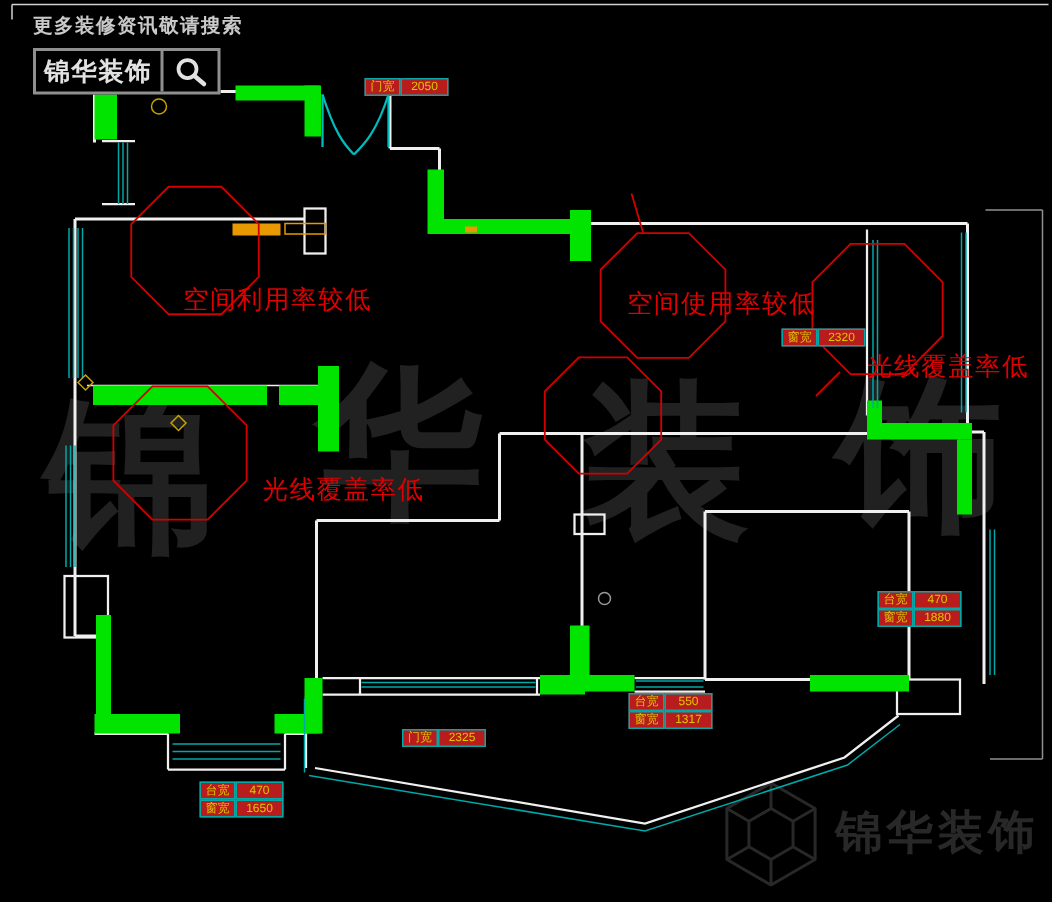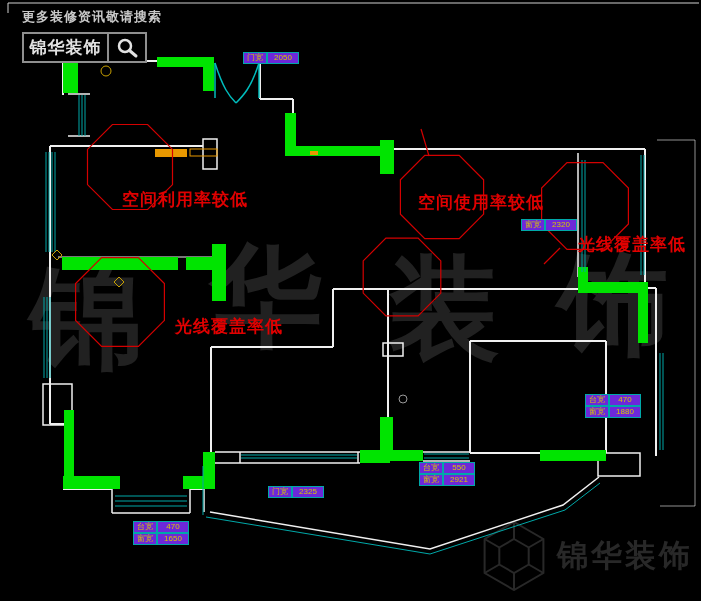--- a/index.html
+++ b/index.html
@@ -2,24 +2,24 @@
 <html><head>
 <meta charset="utf-8">
 <style>
   html,body{margin:0;padding:0;background:#000;}
   #stage{position:relative;width:701px;height:601px;background:#000;overflow:hidden;
          font-family:"Liberation Sans", sans-serif;}
   
   .wm-char{position:absolute;z-index:1;color:#212121;font-family:"DejaVu Serif", serif;
            font-weight:bold;font-size:112px;line-height:1;letter-spacing:0;}
   #plan-svg{position:absolute;left:0;top:0;z-index:2;}
-  .anno{position:absolute;z-index:4;color:#e00000;font-weight:bold;font-size:17px;
+  .anno{position:absolute;z-index:4;color:#e00000;font-weight:normal;font-size:17px;
         white-space:nowrap;letter-spacing:1px;}
   
-  .dim-box{position:absolute;z-index:4;display:flex;flex-direction:column;background:#6d28d9;}
+  .dim-box{position:absolute;z-index:4;display:flex;flex-direction:column;background:#b91c1c;}
   .dim-row{display:flex;}
   .dim-cell{border:1px solid #00a8a8;color:#d8c800;font-size:8px;line-height:10px;
             padding:0 2px;text-align:center;white-space:nowrap;}
   .dim-cell.lbl{min-width:18px;}
   .dim-cell.val{min-width:26px;}
   
   #header{position:absolute;left:22px;top:8px;z-index:5;}
   #tagline{color:#c9c9c9;font-size:13px;font-weight:bold;letter-spacing:1px;}
   #brand-box{margin-top:6px;width:121px;height:27px;border:2px solid #8f8f8f;
              display:flex;align-items:center;background:#000;}
@@ -172,21 +172,21 @@
       <span class="dim-cell val">1880</span>
     </div>
   </div>
   <div class="dim-box" style="left:419px;top:462px;">
     <div class="dim-row">
       <span class="dim-cell lbl">台宽</span>
       <span class="dim-cell val">550</span>
     </div>
     <div class="dim-row">
       <span class="dim-cell lbl">窗宽</span>
-      <span class="dim-cell val">2921</span>
+      <span class="dim-cell val">1317</span>
     </div>
   </div>
   <div class="dim-box" style="left:268px;top:486px;">
     <div class="dim-row">
       <span class="dim-cell lbl">门宽</span>
       <span class="dim-cell val">2325</span>
     </div>
   </div>
   <div class="dim-box" style="left:133px;top:521px;">
     <div class="dim-row">

